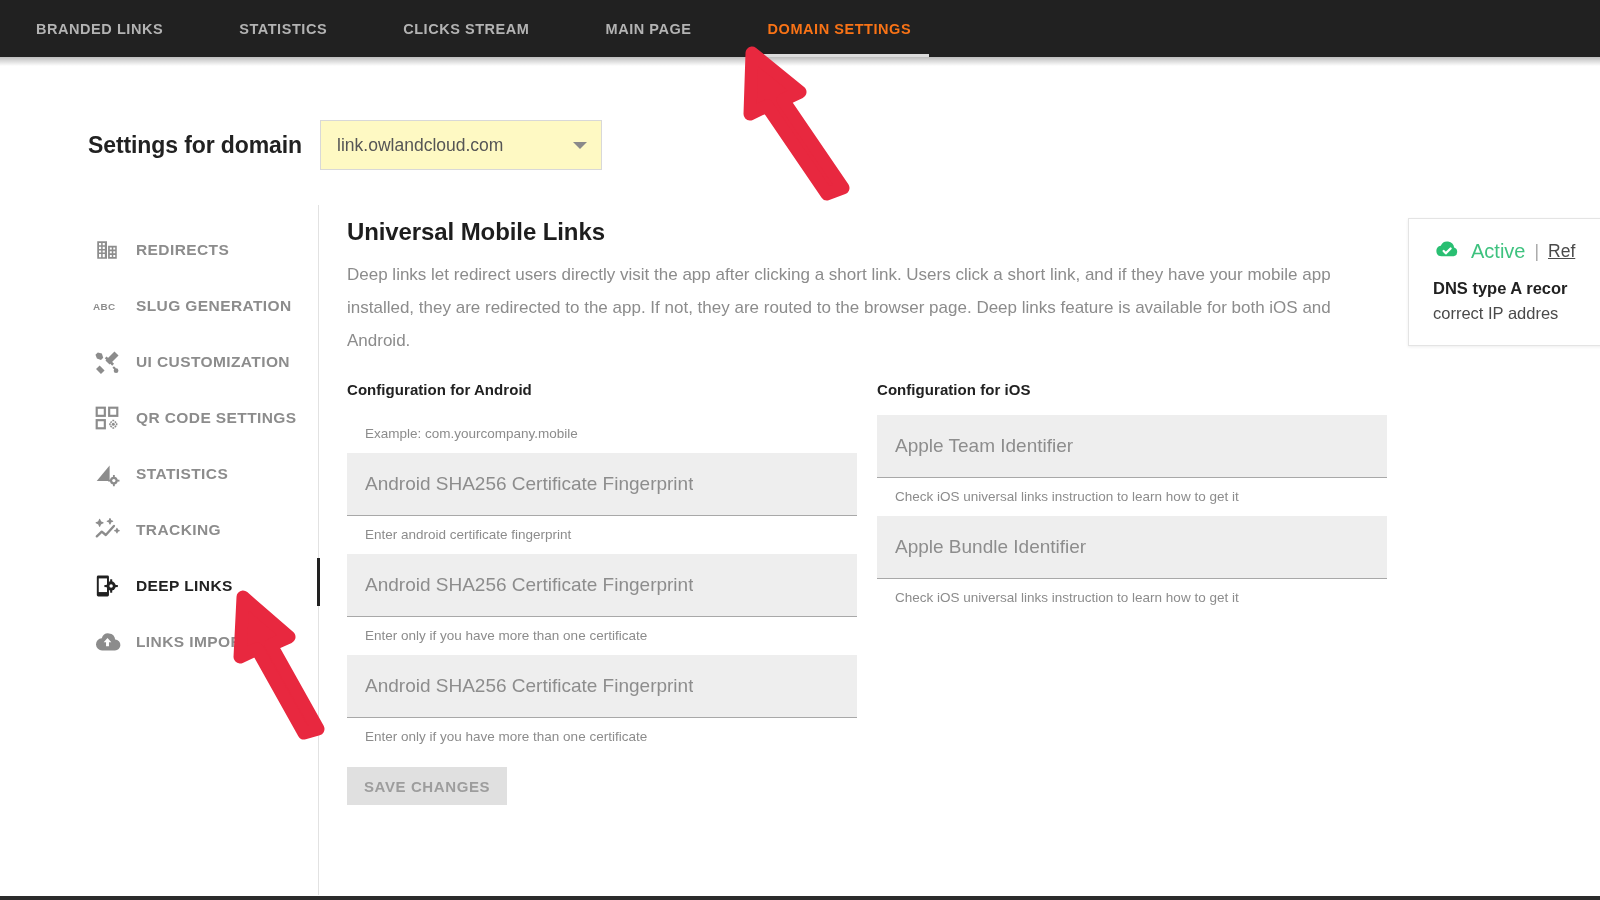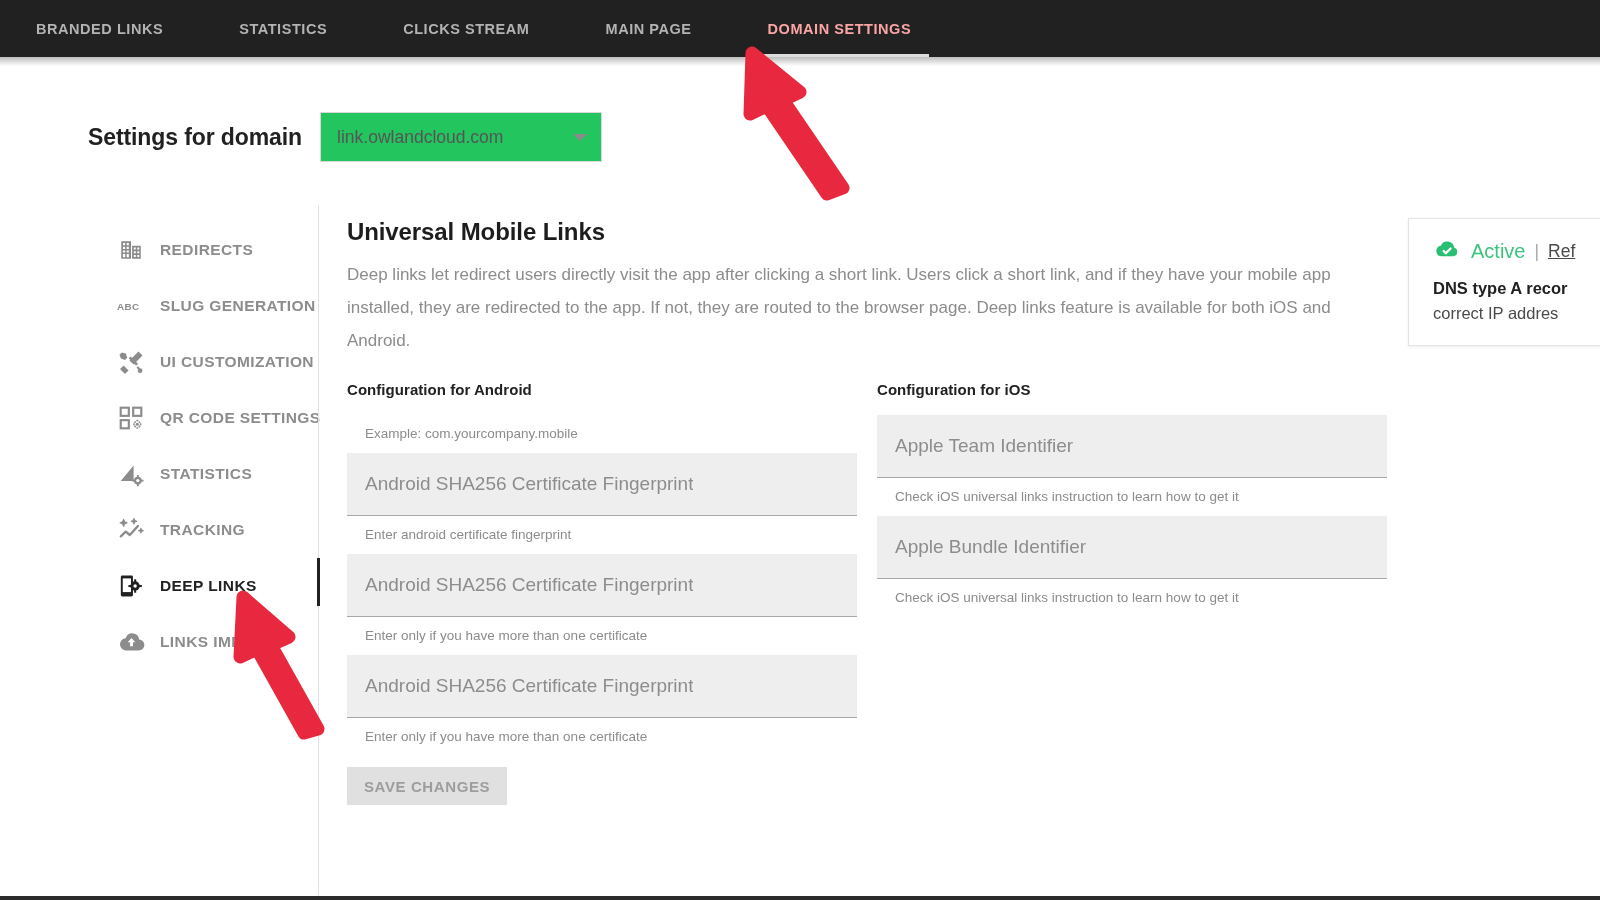--- a/index.html
+++ b/index.html
@@ -27,74 +27,74 @@
     height: 57px;
     display: flex; align-items: center; justify-content: center;
     padding: 0 22px;
     color: #b3b3b3;
     font-size: 14.5px;
     font-weight: 700;
     letter-spacing: 0.55px;
     cursor: pointer;
     white-space: nowrap;
   }
-  .topbar-tab.active { color: #fca5a5; }
+  .topbar-tab.active { color: #f97316; }
   .topbar-tab.active::after {
     content: "";
     position: absolute;
     left: 4px; right: 4px; bottom: 0;
     height: 3px;
     background: #dcdcdc;
   }
   .topbar-shadow {
     position: absolute; top: 57px; left: 0;
     width: 1600px; height: 9px;
     background: linear-gradient(to bottom, rgba(0,0,0,0.26), rgba(0,0,0,0));
     z-index: 29;
     pointer-events: none;
   }
 
   
   .domain-row {
     position: absolute;
-    top: 112px; left: 88px;
+    top: 120px; left: 88px;
     display: flex; align-items: center;
   }
   .domain-label {
     font-size: 23px;
     font-weight: 700;
     color: #212121;
     margin-right: 18px;
     letter-spacing: -0.1px;
   }
   .domain-select {
     width: 282px; height: 50px;
     border: 1px solid #d8d8d8;
-    background: #22c55e;
+    background: #fef9c3;
     display: flex; align-items: center;
     padding: 0 14px 0 16px;
     cursor: pointer;
   }
   .domain-select-value {
     flex: 1;
     font-size: 17.5px;
     color: #555555;
     white-space: nowrap;
   }
   .caret {
     width: 0; height: 0;
     border-left: 7px solid transparent;
     border-right: 7px solid transparent;
     border-top: 7px solid #8a8a8a;
   }
 
   
   .sidebar {
     position: absolute;
-    top: 222px; left: 116px;
+    top: 222px; left: 92px;
     width: 220px;
   }
   .side-item {
     height: 56px;
     display: flex; align-items: center;
     cursor: pointer;
     position: relative;
   }
   .side-icon {
     width: 30px; height: 30px;

